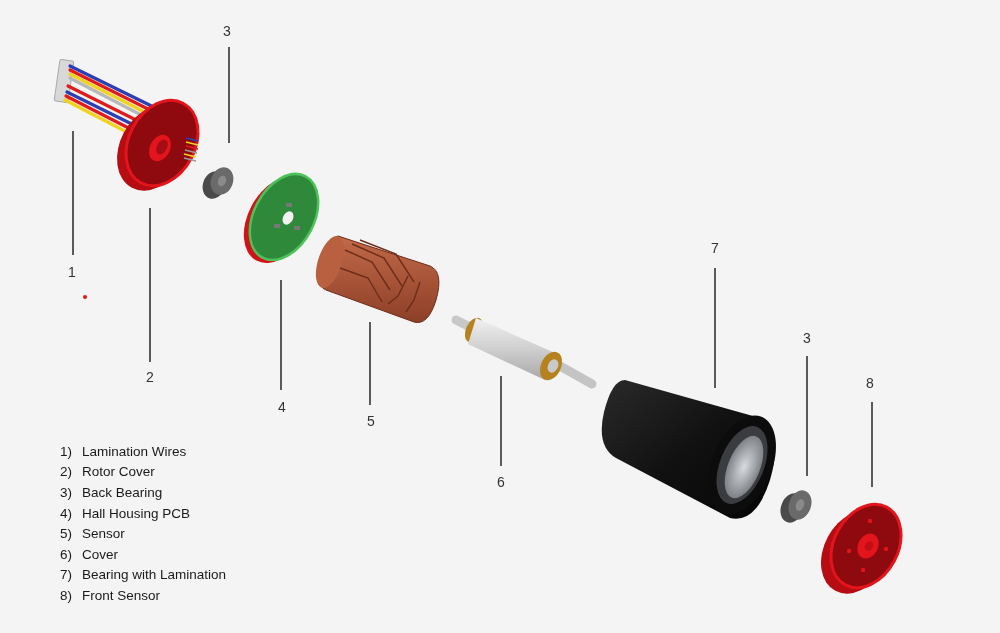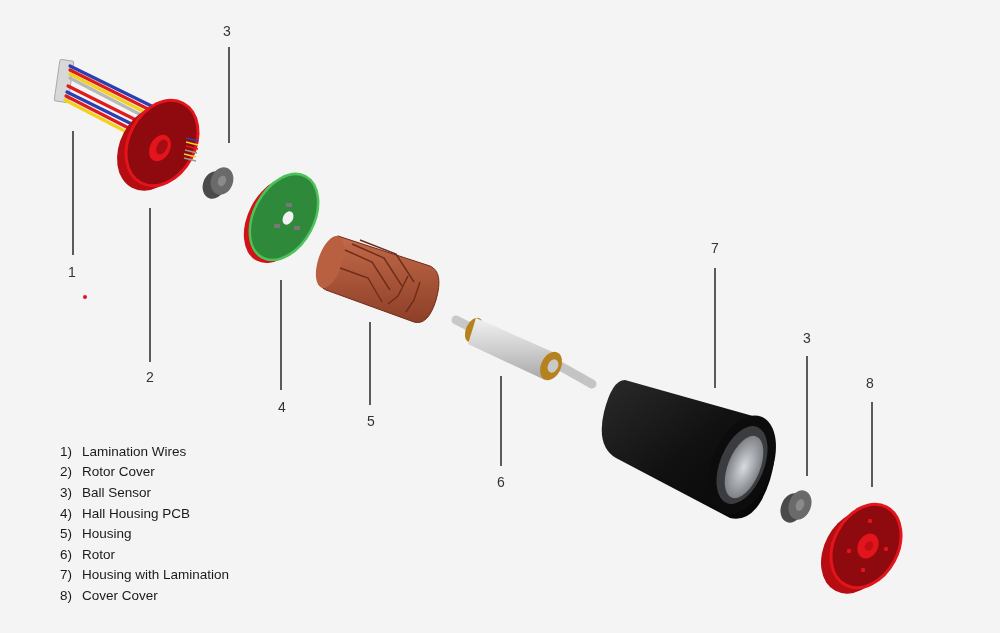--- a/index.html
+++ b/index.html
@@ -179,36 +179,36 @@
     <div class="legend-item">
       <span class="legend-num">1)</span>
       <span>Lamination Wires</span>
     </div>
     <div class="legend-item">
       <span class="legend-num">2)</span>
       <span>Rotor Cover</span>
     </div>
     <div class="legend-item">
       <span class="legend-num">3)</span>
-      <span>Ball Sensor</span>
+      <span>Back Bearing</span>
     </div>
     <div class="legend-item">
       <span class="legend-num">4)</span>
       <span>Hall Housing PCB</span>
     </div>
     <div class="legend-item">
       <span class="legend-num">5)</span>
-      <span>Housing</span>
+      <span>Sensor</span>
     </div>
     <div class="legend-item">
       <span class="legend-num">6)</span>
-      <span>Rotor</span>
+      <span>Cover</span>
     </div>
     <div class="legend-item">
       <span class="legend-num">7)</span>
-      <span>Housing with Lamination</span>
+      <span>Bearing with Lamination</span>
     </div>
     <div class="legend-item">
       <span class="legend-num">8)</span>
-      <span>Cover Cover</span>
+      <span>Front Sensor</span>
     </div>
   </div>
 </div>
 
 </body></html>

